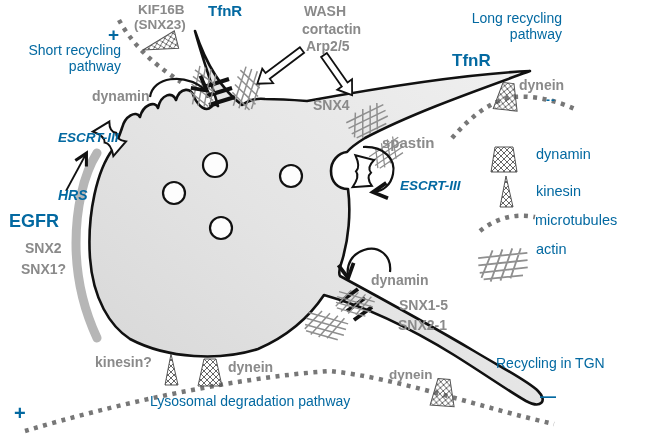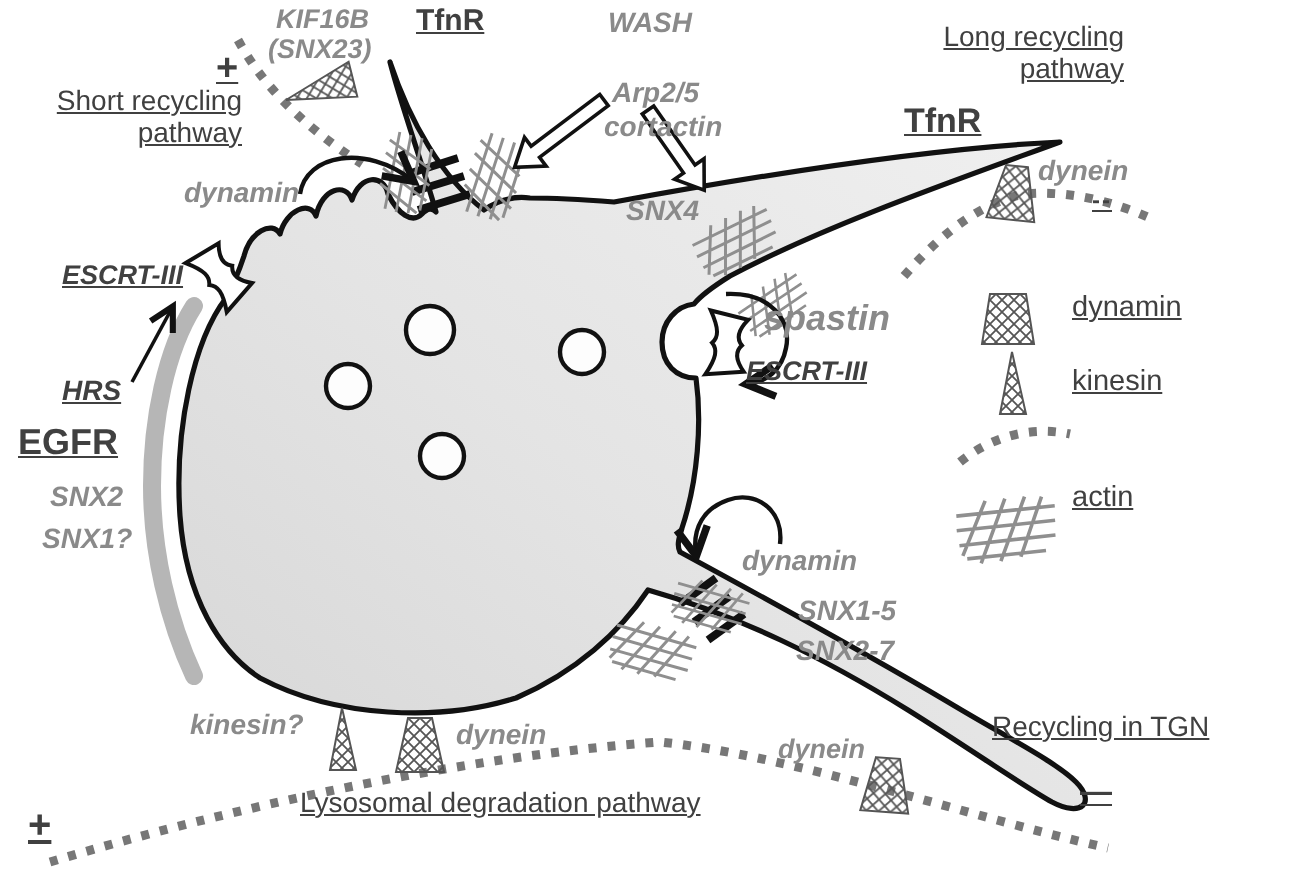--- a/index.html
+++ b/index.html
@@ -1,23 +1,23 @@
 <!DOCTYPE html>
 <html><head>
 <meta charset="utf-8">
 <style>
   html,body{margin:0;padding:0;background:#fff;}
   #stage{position:relative;width:648px;height:436px;background:#fff;overflow:hidden;
          font-family:"Liberation Sans",sans-serif;}
   #stage svg{position:absolute;left:0;top:0;}
   .lbl{position:absolute;white-space:pre-line;line-height:1.12;pointer-events:none;}
-  .g{color:#8a8a8a;font-weight:bold;font-style:italic;}
-  .b{color:#404040;text-decoration:underline;}
+  .g{color:#8a8a8a;font-weight:bold;}
+  .b{color:#0369a1;}
   .bold{font-weight:bold;}
-  .it{font-style:italic;}
+  .it{font-style:italic;margin-left:27px;}
   .ctr{text-align:right;}
 </style>
 </head>
 <body>
 
 <div id="stage">
 
 <svg width="648" height="436" viewBox="0 0 648 436">
   <defs>
     <linearGradient id="bodyGrad" x1="1" y1="0" x2="0" y2="1">
@@ -125,47 +125,48 @@
   <g fill="#fff" stroke="#111" stroke-width="1.8" stroke-linejoin="miter">
     <polygon points="-3.5,0 -3.5,43 -9,43 0,56 9,43 3.5,43 3.5,0" transform="translate(302,50) rotate(53)"></polygon>
     <polygon points="-3.5,0 -3.5,36 -9,36 0,49 9,36 3.5,36 3.5,0" transform="translate(324,55) rotate(-35)"></polygon>
   </g>
 </svg>
 
 <div class="lbl g" style="left:138px;top:2px;font-size:13.5px;">KIF16B</div>
 <div class="lbl g" style="left:134px;top:17px;font-size:13.5px;">(SNX23)</div>
 <div class="lbl b bold" style="left:208px;top:3px;font-size:15px;">TfnR</div>
 <div class="lbl g" style="left:304px;top:4px;font-size:14px;">WASH</div>
-<div class="lbl g" style="left:302px;top:22px;font-size:14px;margin-top:34px;">cortactin</div>
+<div class="lbl g" style="left:302px;top:22px;font-size:14px;">cortactin</div>
 <div class="lbl g" style="left:306px;top:39px;font-size:14px;">Arp2/5</div>
 <div class="lbl b ctr" style="left:438px;top:11px;width:124px;font-size:14px;">Long recycling
 pathway</div>
 <div class="lbl b bold" style="left:452px;top:51px;font-size:17px;">TfnR</div>
 <div class="lbl b bold" style="left:108px;top:24px;font-size:19px;">+</div>
 <div class="lbl b ctr" style="left:5px;top:43px;width:116px;font-size:14px;">Short recycling
 pathway</div>
 <div class="lbl g" style="left:92px;top:89px;font-size:14px;">dynamin</div>
 <div class="lbl b bold it" style="left:31px;top:130px;font-size:13.5px;">ESCRT-III</div>
 <div class="lbl b bold it" style="left:31px;top:188px;font-size:14px;">HRS</div>
 <div class="lbl b bold" style="left:9px;top:211px;font-size:18px;">EGFR</div>
 <div class="lbl g" style="left:25px;top:241px;font-size:14px;">SNX2</div>
 <div class="lbl g" style="left:21px;top:262px;font-size:14px;">SNX1?</div>
 <div class="lbl g" style="left:313px;top:98px;font-size:14px;">SNX4</div>
 <div class="lbl g" style="left:519px;top:78px;font-size:14px;">dynein</div>
 <div class="lbl b bold" style="left:546px;top:94px;font-size:12px;letter-spacing:1px;">--</div>
-<div class="lbl g" style="left:382px;top:149px;font-size:18px;">spastin</div>
+<div class="lbl g" style="left:382px;top:135px;font-size:15px;">spastin</div>
 <div class="lbl b bold it" style="left:373px;top:178px;font-size:13.5px;">ESCRT-III</div>
 <div class="lbl g" style="left:371px;top:273px;font-size:14px;">dynamin</div>
 <div class="lbl g" style="left:399px;top:298px;font-size:14px;">SNX1-5</div>
-<div class="lbl g" style="left:398px;top:318px;font-size:14px;">SNX2-7</div>
+<div class="lbl g" style="left:398px;top:318px;font-size:14px;">SNX2-1</div>
 <div class="lbl b" style="left:496px;top:341px;font-size:14px;margin-top:15px;">Recycling in TGN</div>
 <div class="lbl g" style="left:95px;top:355px;font-size:14px;">kinesin?</div>
 <div class="lbl g" style="left:228px;top:360px;font-size:14px;">dynein</div>
 <div class="lbl b" style="left:150px;top:394px;font-size:14px;">Lysosomal degradation pathway</div>
 <div class="lbl b bold" style="left:14px;top:402px;font-size:20px;">+</div>
 <div class="lbl g" style="left:389px;top:367px;font-size:13.5px;">dynein</div>
 <div class="lbl b bold" style="left:540px;top:388px;font-size:16px;">—</div>
 
 <div class="lbl b" style="left:536px;top:146px;font-size:14.5px;">dynamin</div>
 <div class="lbl b" style="left:536px;top:183px;font-size:14.5px;">kinesin</div>
+<div class="lbl b" style="left:535px;top:212px;font-size:14.5px;">microtubules</div>
 <div class="lbl b" style="left:536px;top:241px;font-size:14.5px;">actin</div>
 
 </div>
 
 </body></html>

